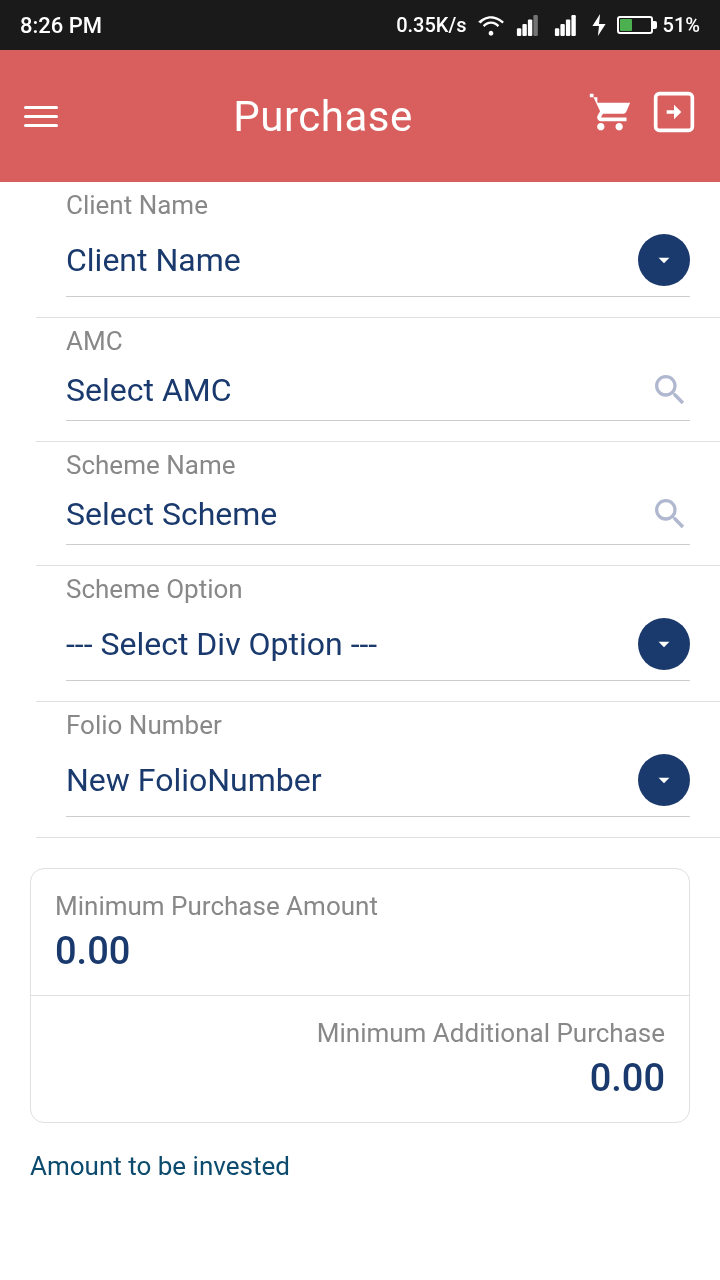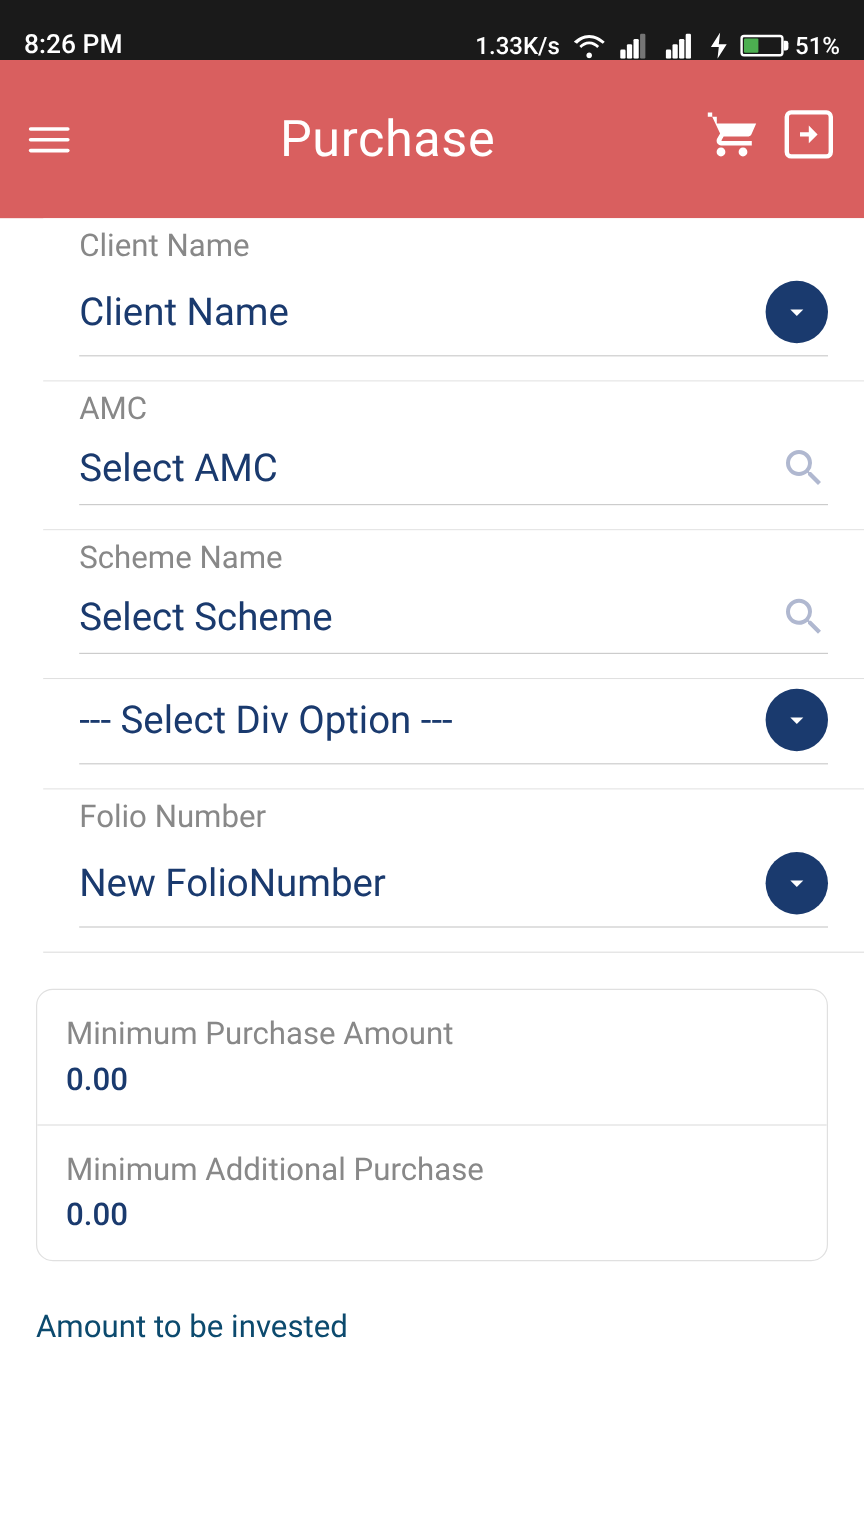--- a/index.html
+++ b/index.html
@@ -12,21 +12,21 @@
       font-family: 'Roboto', Arial, sans-serif;
       overflow-x: hidden;
     }
 
     
     .status-bar {
       width: 100%;
       height: 50px;
       background: #1a1a1a;
       display: flex;
-      align-items: flex-end;
+      align-items: center;
       justify-content: space-between;
       padding: 0 20px;
       color: white;
       font-size: 22px;
       font-weight: 500;
     }
     .status-left { font-size: 22px; }
     .status-right {
       display: flex;
       align-items: center;
@@ -156,57 +156,58 @@
       align-items: center;
     }
     .search-icon-wrap svg {
       width: 40px;
       height: 40px;
       fill: #b0b8d0;
     }
 
     
     .info-card {
-      margin: 30px 30px 12px;
+      margin: 30px 30px 0;
       border: 1px solid #e0e0e0;
       border-radius: 14px;
       overflow: hidden;
       background: white;
     }
     .info-card-row {
       padding: 22px 24px;
     }
     .info-card-row + .info-card-row {
       border-top: 1px solid #e0e0e0;
+      text-align: right;
     }
     .info-card-label {
       font-size: 26px;
       color: #888;
       margin-bottom: 8px;
     }
     .info-card-value {
-      font-size: 26px;
+      font-size: 38px;
       color: #1a3a6e;
       font-weight: 500;
     }
 
     
     .bottom-label {
       padding: 28px 30px 10px;
       font-size: 26px;
       color: #0c4a6e;
     }
   </style>
 </head>
 <body>
 
 <div class="status-bar">
   <span class="status-left">8:26 PM</span>
   <div class="status-right">
-    <span>1.33K/s</span>
+    <span>0.35K/s</span>
 
     <svg width="28" height="22" viewBox="0 0 24 18" fill="white">
       <path d="M12 14c-1.1 0-2 .9-2 2s.9 2 2 2 2-.9 2-2-.9-2-2-2zm-5.7-3.3C7.7 9.3 9.75 8 12 8s4.3 1.3 5.7 2.7l1.4-1.4C17.3 7.4 14.8 6 12 6S6.7 7.4 5 9.3l1.3 1.4zm-3-3C5 5.5 8.3 3.5 12 3.5s7 2 9.7 4.2l1.4-1.4C20.3 3.8 16.4 1.5 12 1.5S3.7 3.8 1 6.3l2.3 1.4z"></path>
     </svg>
 
     <svg width="28" height="22" viewBox="0 0 24 20" fill="white">
       <rect x="1" y="13" width="4" height="7" rx="1"></rect>
       <rect x="6" y="9" width="4" height="11" rx="1"></rect>
       <rect x="11" y="5" width="4" height="15" rx="1"></rect>
       <rect x="16" y="1" width="4" height="19" rx="1" opacity="0.4"></rect>
@@ -286,20 +287,21 @@
       <span class="field-value">Select Scheme</span>
       <div class="search-icon-wrap">
         <svg viewBox="0 0 24 24">
             <path d="M15.5 14h-.79l-.28-.27A6.47 6.47 0 0 0 16 9.5 6.5 6.5 0 1 0 9.5 16c1.61 0 3.09-.59 4.23-1.57l.27.28v.79l5 4.99 1.49-1.49L15.5 14zm-6 0C7 14 5 12 5 9.5S7 5 9.5 5 14 7 14 9.5 12 14 9.5 14z" fill="#b0b8d0"></path>
           </svg>
       </div>
     </div>
   </div>
 
   <div class="field-group">
+    <div class="field-label">Scheme Option</div>
     <div class="field-value-row">
       <span class="field-value">--- Select Div Option ---</span>
       <div class="dropdown-btn">
         <svg viewBox="0 0 24 24">
             <path d="M7 10l5 5 5-5z"></path>
           </svg>
       </div>
     </div>
   </div>
 

